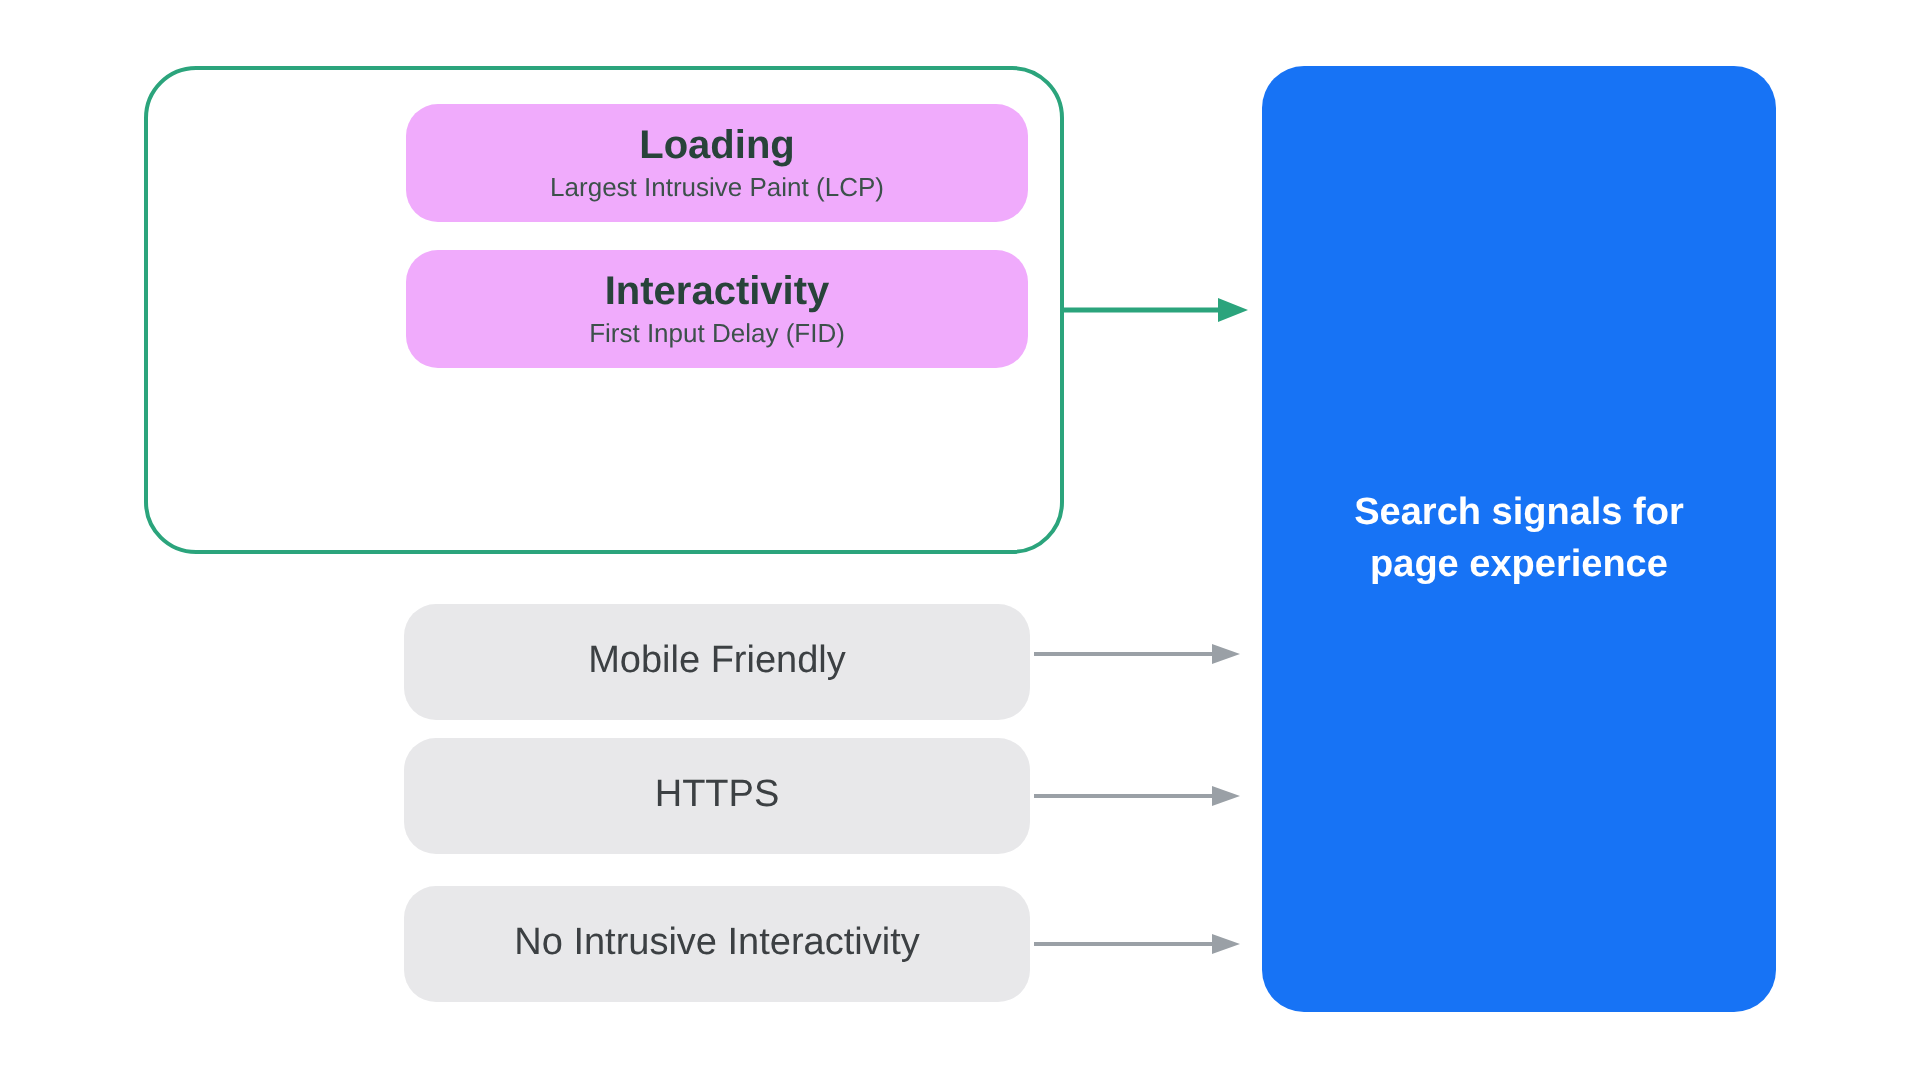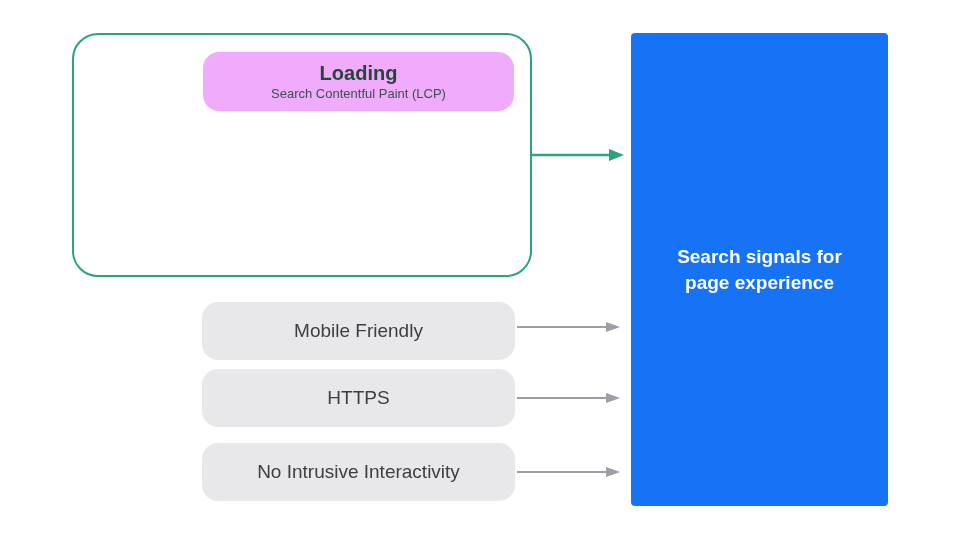--- a/index.html
+++ b/index.html
@@ -82,21 +82,21 @@
   .signal-1 { top: 302px; }
   .signal-2 { top: 369px; }
   .signal-3 { top: 443px; }
 
   
   .result-box {
     position: absolute;
     left: 631px; top: 33px;
     width: 257px; height: 473px;
     background: #1773F5;
-    border-radius: 4px;
+    border-radius: 21px;
     display: flex;
     align-items: center;
     justify-content: center;
   }
   .result-label {
     width: 170px;
     text-align: center;
     color: #ffffff;
     font-size: 19px;
     font-weight: bold;
@@ -108,23 +108,27 @@
 </head>
 <body>
 
 <div class="canvas">
 
   <div class="cwv-container"></div>
 
 
   <div class="vital-box vital-1">
     <div class="vital-title">Loading</div>
-    <div class="vital-subtitle">Search Contentful Paint (LCP)</div>
+    <div class="vital-subtitle">Largest Intrusive Paint (LCP)</div>
   </div>
 
+  <div class="vital-box vital-2">
+    <div class="vital-title">Interactivity</div>
+    <div class="vital-subtitle">First Input Delay (FID)</div>
+  </div>
 
 
   <div class="signal-box signal-1">Mobile Friendly</div>
 
   <div class="signal-box signal-2">HTTPS</div>
 
   <div class="signal-box signal-3">No Intrusive Interactivity</div>
 
   <div class="result-box">
     <div class="result-label">Search signals for page experience</div>

